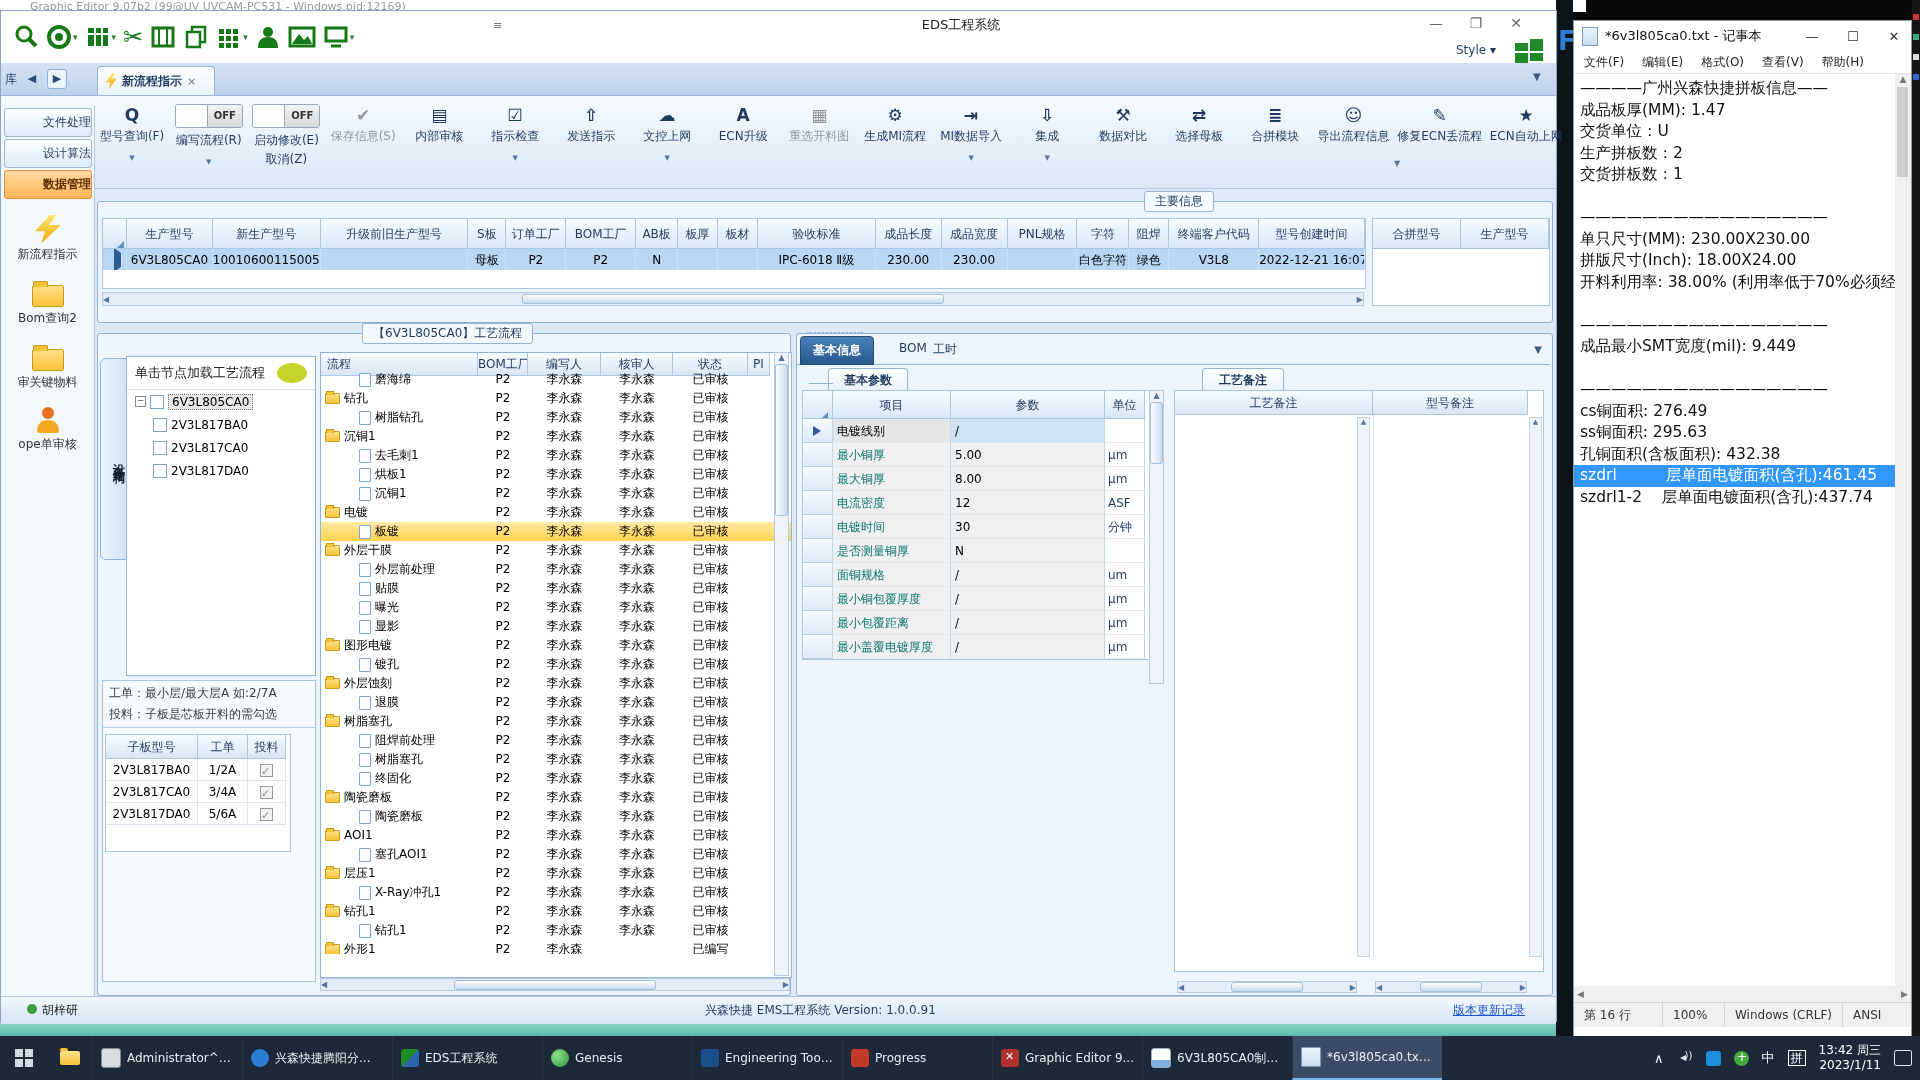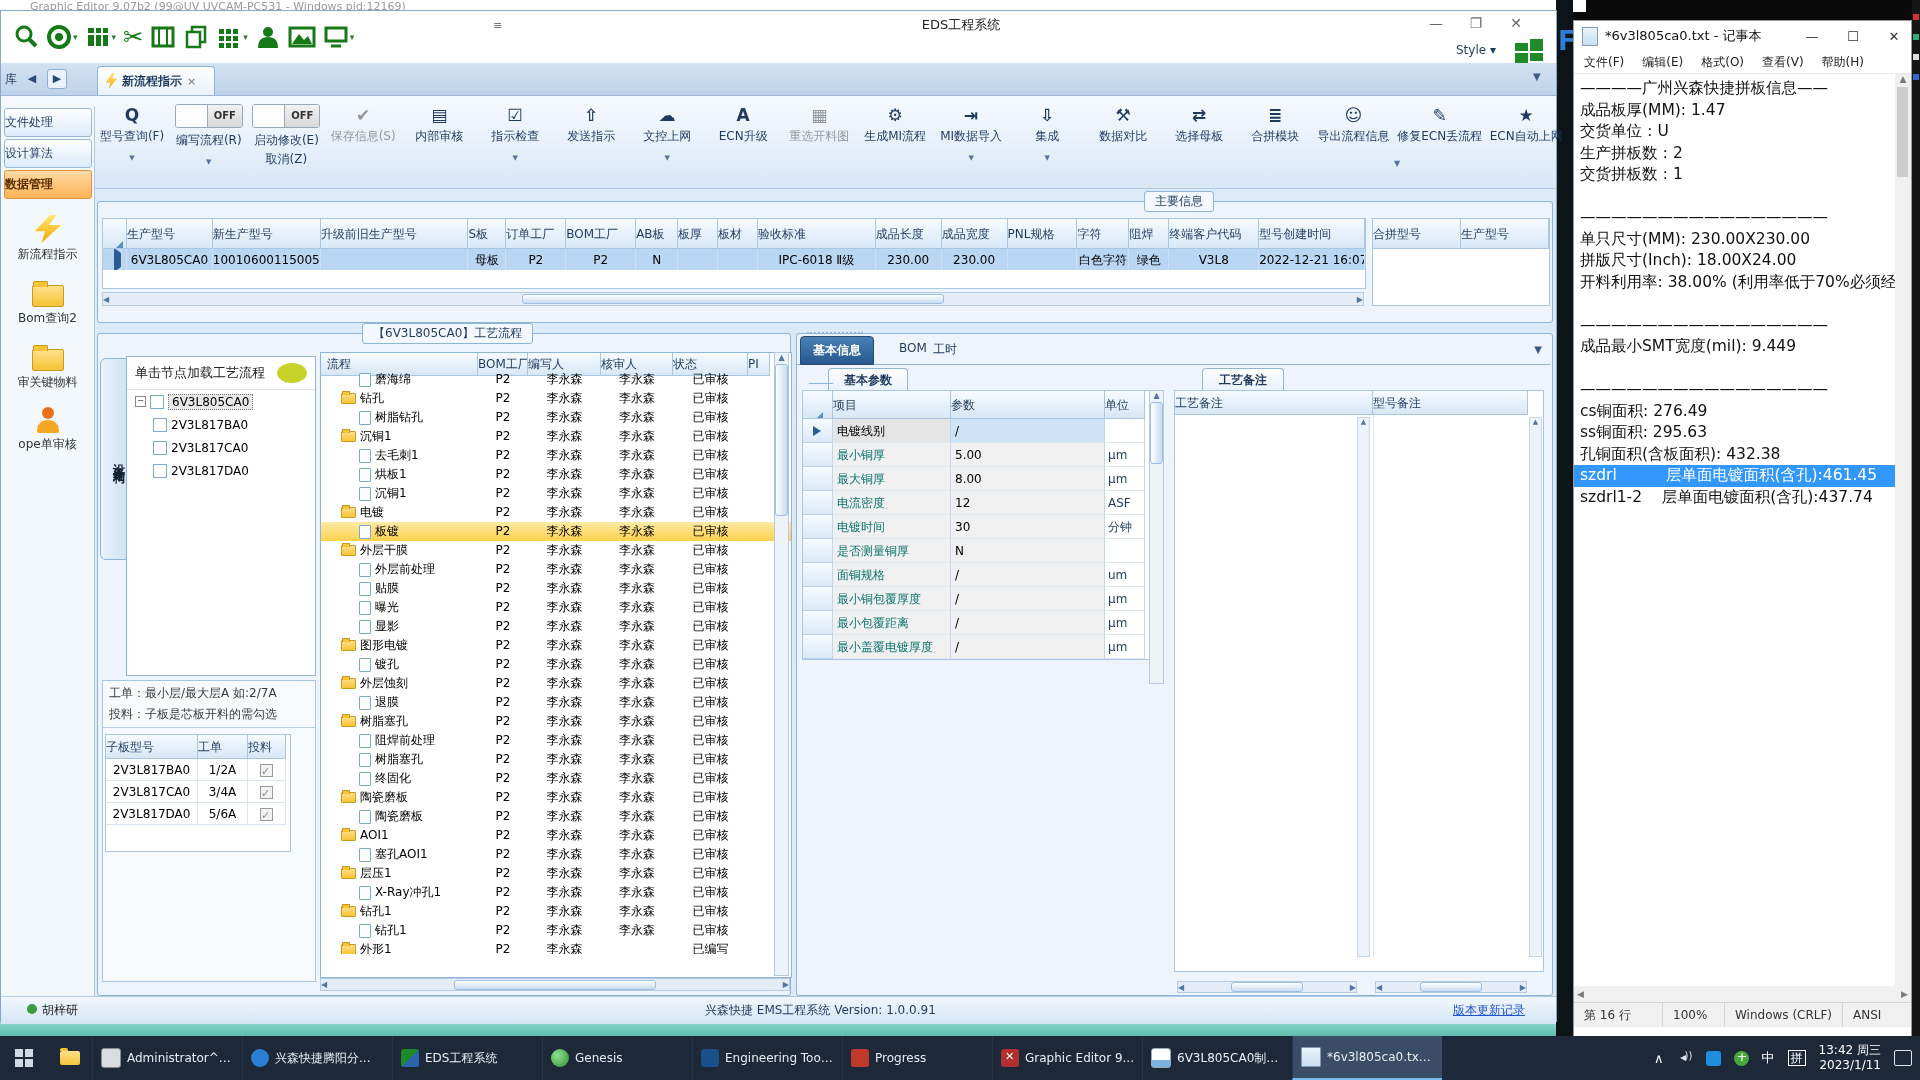--- a/index.html
+++ b/index.html
@@ -54,40 +54,40 @@
   .ritem .rtoggle b{width:34px;background:linear-gradient(#f2f2f2,#d8d8d8);border-left:1px solid #98a8bb;text-align:center;font-size:10px;line-height:22px;color:#333}
   .ritem.disabled{opacity:.5;filter:grayscale(1)}
   #ribbon-dd{left:1393px;top:148px;color:#57749c;font-size:8px}
   
   .groupbox{background:#edf4fc;border:1px solid #8fb4d9;border-radius:3px;box-sizing:border-box}
   .grouptab{position:absolute;top:-11px;background:#f2f8fd;border:1px solid #8fb4d9;border-radius:3px;padding:1px 10px;color:#1f3a5f;white-space:nowrap}
   #grp-main{left:96px;top:190px;width:1456px;height:122px}
   #grp-proc{left:96px;top:322px;width:694px;height:663px}
   #grp-detail{left:795px;top:322px;width:757px;height:663px}
   
-  .gridhead{background:linear-gradient(#f6fbff,#d8e7f6);border-right:1px solid #a9c6e2;border-bottom:1px solid #a9c6e2;box-sizing:border-box;color:#1f3a5f;overflow:hidden;white-space:nowrap}
+  .gridhead{background:linear-gradient(#f6fbff,#d8e7f6);border-right:1px solid #a9c6e2;border-bottom:1px solid #a9c6e2;box-sizing:border-box;text-align:center;color:#1f3a5f;overflow:hidden;white-space:nowrap}
   #mtable{left:4px;top:16px;width:1262px;height:52px;background:#fff;border:1px solid #a9c6e2;display:flex;flex-direction:column;overflow:hidden}
   #mtable .hr{display:flex;height:30px;line-height:30px}
   #mtable .dr{display:flex;height:22px;line-height:22px;background:#b9d6f2}
   #mtable .dr span{border-right:1px solid #cfe0f2;box-sizing:border-box;text-align:center;overflow:hidden;white-space:nowrap}
   .c1{width:24px}.c2{width:86px}.c3{width:108px}.c4{width:148px}.c5{width:38px}.c6{width:60px}
   .c7{width:70px}.c8{width:42px}.c9{width:40px}.c10{width:40px}.c11{width:118px}.c12{width:66px}
   .c13{width:66px}.c14{width:70px}.c15{width:52px}.c16{width:40px}.c17{width:90px}.c18{width:106px}
   .cornertri{width:0;height:0;border-left:12px solid transparent;border-bottom:12px solid #5a8fc4;margin:14px 0 0 8px}
   .rowmark{width:0;height:0;border-top:5px solid transparent;border-bottom:5px solid transparent;border-left:7px solid #2c5c94;margin:6px 0 0 8px}
   #mfiller{left:4px;top:68px;width:1262px;height:18px;background:#fff;border:1px solid #a9c6e2;border-top:none}
   .hsb{background:#e4edf7;border:1px solid #b6cbe2;display:flex;align-items:center;justify-content:space-between;color:#53749e;font-size:8px;box-sizing:border-box}
   .hsb .thumb{height:8px;background:linear-gradient(#fdfefe,#c9dcf0);border:1px solid #9ebfe0;border-radius:3px;flex:0 0 auto}
   #mhsb{left:4px;top:90px;width:1262px;height:14px}
   #mergepane{left:1274px;top:16px;width:178px;height:88px;background:#fff;border:1px solid #a9c6e2;box-sizing:border-box}
   #mergepane .hr{display:flex;height:30px;line-height:30px}
   #mergepane .hr span{width:88px}
   
   #sidebar{left:0;top:95px;width:93px;height:900px;background:#f3f8fd;border-right:1px solid #b3c9e2}
-  .sbtn{width:86px;height:27px;margin:2px 3px;border:1px solid #9db8d6;border-radius:3px;background:linear-gradient(#fdfefe,#dcebfa);text-align:left;line-height:27px;color:#1f3a5f}
+  .sbtn{width:86px;height:27px;margin:2px 3px;border:1px solid #9db8d6;border-radius:3px;background:linear-gradient(#fdfefe,#dcebfa);text-align:right;line-height:27px;color:#1f3a5f}
   .sbtn.active{background:linear-gradient(#ffd9a3,#ffb558);border-color:#e09040;color:#5a3000;font-weight:bold}
   .stool{margin-top:16px;display:flex;flex-direction:column;align-items:center;gap:3px;color:#333}
   .stool .lbl{white-space:nowrap}
   .tool-ic{width:30px;height:28px;position:relative}
   .t-lightning .tool-ic{background:linear-gradient(#ffe873,#f0a500);clip-path:polygon(58% 0,8% 58%,42% 58%,30% 100%,95% 36%,55% 36%,80% 0)}
   .t-folder .tool-ic{background:linear-gradient(#ffe08a,#f7c437);border:1px solid #c99b1d;border-radius:2px;margin-top:6px;height:20px}
   .t-folder .tool-ic::before{content:"";position:absolute;top:-5px;left:0;width:13px;height:5px;background:#f7c437;border:1px solid #c99b1d;border-bottom:none;border-radius:2px 2px 0 0}
   .t-person .tool-ic{height:26px}
   .t-person .tool-ic::before{content:"";position:absolute;left:9px;top:0;width:12px;height:12px;border-radius:50%;background:#e8701a}
   .t-person .tool-ic::after{content:"";position:absolute;left:4px;top:13px;width:22px;height:13px;border-radius:10px 10px 2px 2px;background:#f5a623}
@@ -114,21 +114,21 @@
   .gcheck::after{content:"✓";position:absolute;left:0;top:-4px;color:#8a8a8a;font-size:11px}
   
   #flowpanel{left:222px;top:18px;width:470px;height:624px;background:#fff;border:1px solid #8fb4d9;overflow:hidden}
   #flowhead{display:flex;height:23px;line-height:23px}
   #flowhead span{border-right:1px solid #a9c6e2}
   .fn{width:157px;text-align:left;padding-left:6px}.fb{width:50px}.fw{width:73px}.fa{width:72px}.fs{width:75px}.fp{width:22px}
   #flowbody{height:584px;overflow:hidden;margin-top:-6px;position:relative}
   .frow{display:flex;height:19px;line-height:19px;align-items:center}
   .frow span{overflow:hidden;white-space:nowrap;text-align:center}
   .frow .fn{display:flex;align-items:center;gap:4px;box-sizing:border-box;text-align:left}
-  .frow.folder .fn{padding-left:20px}
+  .frow.folder .fn{padding-left:4px}
   .frow.leaf .fn{padding-left:38px}
   .tree-ic{flex:0 0 auto;display:inline-block}
   .folder .tree-ic{width:13px;height:9px;background:linear-gradient(#ffe08a,#f7c437);border:1px solid #c99b1d;border-radius:1px;position:relative}
   .folder .tree-ic::before{content:"";position:absolute;top:-3px;left:0;width:6px;height:3px;background:#f7c437;border:1px solid #c99b1d;border-bottom:none}
   .leaf .tree-ic{width:10px;height:12px;background:#fdfdff;border:1px solid #7aa7d4;border-radius:1px}
   .frow.hl{background:linear-gradient(#ffeaa6,#ffd14d)}
   #fvsb{left:676px;top:18px;width:15px;height:624px;background:#eef3fa;border:1px solid #b6cbe2;box-sizing:border-box;color:#53749e;font-size:8px;text-align:center}
   #fvsb .thumb{margin:2px auto;width:11px;height:150px;background:linear-gradient(90deg,#fdfefe,#c9dcf0);border:1px solid #9ebfe0;border-radius:3px}
   #fhsb{left:222px;top:644px;width:470px;height:13px}
   

